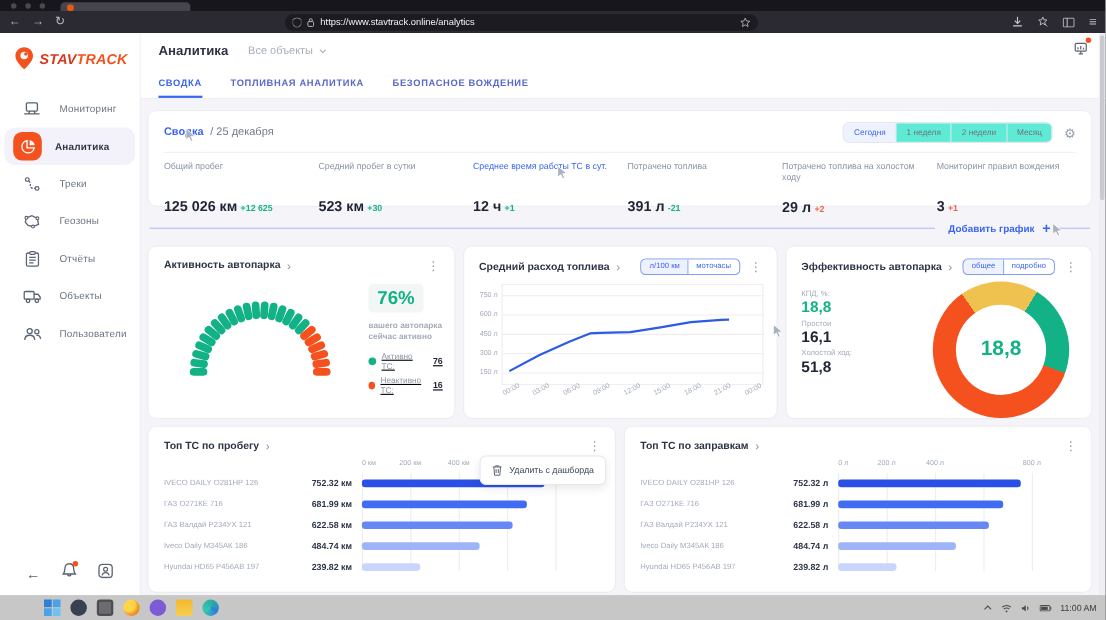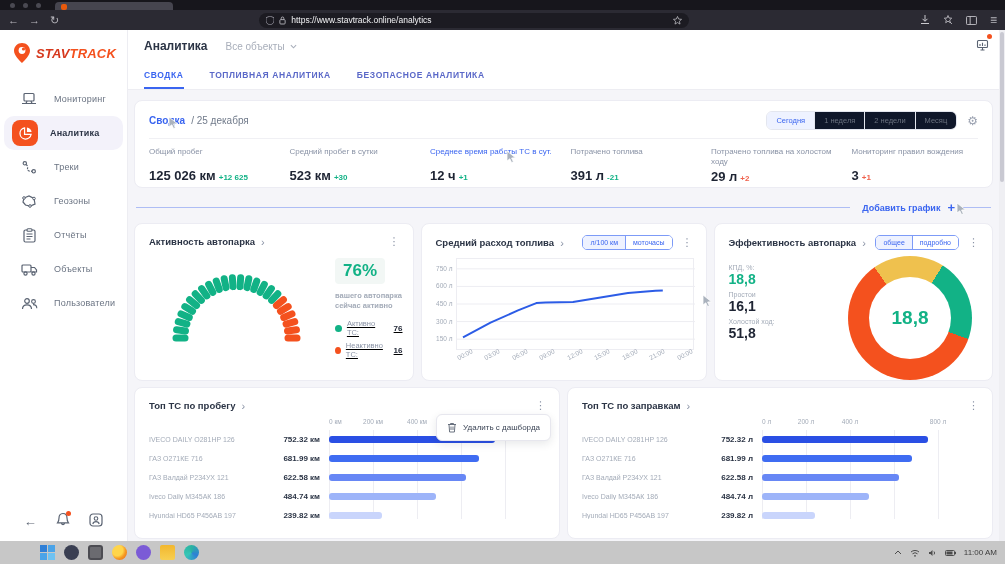--- a/index.html
+++ b/index.html
@@ -47,28 +47,28 @@
 
   .content { flex:1; padding:10px 12px 0 6px; overflow:hidden; }
   .card { background:#fff; border:1px solid #ececf3; border-radius:8px; }
 
   
   .summary-card { height:88px; padding:10px 14px 8px; }
   .sum-head { display:flex; align-items:center; border-bottom:1px solid #f0f0f4; padding-bottom:8px; }
   .sum-title { color:#3a65f0; font-weight:bold; font-size:10px; cursor:pointer; }
   .sum-date { color:#707a8a; font-size:10px; margin-left:6px; }
   .ranges { margin-left:auto; display:flex; border:1px solid #e3e6ef; border-radius:6px; overflow:hidden; }
-  .range-btn { font-size:7.5px; color:#6b7280; padding:4px 9px; background:#0f172a; border-right:1px solid #e3e6ef; cursor:pointer; white-space:nowrap; }
+  .range-btn { font-size:7.5px; color:#6b7280; padding:4px 9px; background:#5eead4; border-right:1px solid #e3e6ef; cursor:pointer; white-space:nowrap; }
   .range-btn:last-child { border-right:none; }
   .range-btn.active { color:#3a65f0; background:#eef2ff; }
   .gear { color:#9aa1b0; font-size:12px; margin-left:10px; cursor:pointer; }
   .stats { display:grid; grid-template-columns:repeat(6,1fr); gap:0 14px; padding-top:8px; }
   .stat-label { font-size:8px; color:#8a93a6; line-height:1.25; min-height:19px; }
   .stat-label.link { color:#3a65f0; cursor:pointer; }
-  .stat-value { font-size:13px; font-weight:bold; color:#1e2433; margin-top:2px; white-space:nowrap; }
+  .stat-value { font-size:13px; font-weight:bold; color:#1e2433; margin-top:14px; white-space:nowrap; }
   .delta { font-size:8px; font-weight:bold; margin-left:3px; }
   .delta.green { color:#12b286; } .delta.red { color:#f0624d; }
 
   
   .add-row { display:flex; align-items:center; margin:12px 2px 8px; }
   .add-row .hl { flex:1; height:1px; background:#aebdf5; }
   .add-row .hr { width:28px; height:1px; background:#aebdf5; }
   .add-label { color:#3a65f0; font-size:9px; font-weight:bold; margin:0 7px 0 12px; cursor:pointer; }
   .add-plus { color:#3a65f0; font-size:13px; font-weight:bold; margin-right:8px; cursor:pointer; }
 
@@ -308,21 +308,21 @@
               <rect x="1.5" y="2.5" width="10" height="7" rx="1" fill="none" stroke="#5a6372" stroke-width="1.1"></rect>
               <path d="M4 8 V6 M6.5 8 V4.8 M9 8 V6.5 M6.5 9.5 V11.5 M4.5 12 H8.5" stroke="#5a6372" stroke-width="1.1" fill="none"></path>
             </svg>
           <i class="dot"></i>
         </span>
       </div>
 
       <div class="tabs">
         <span class="tab active">СВОДКА</span>
         <span class="tab">ТОПЛИВНАЯ АНАЛИТИКА</span>
-        <span class="tab">БЕЗОПАСНОЕ АНАЛИТИКА</span>
+        <span class="tab">БЕЗОПАСНОЕ ВОЖДЕНИЕ</span>
       </div>
 
       <div class="content">
 
         <section class="card summary-card">
           <div class="sum-head">
             <span class="sum-title">Сводка</span>
             <span class="sum-date">/ <span>25 декабря</span></span>
             <div class="ranges">
               <span class="range-btn active">Сегодня</span>

